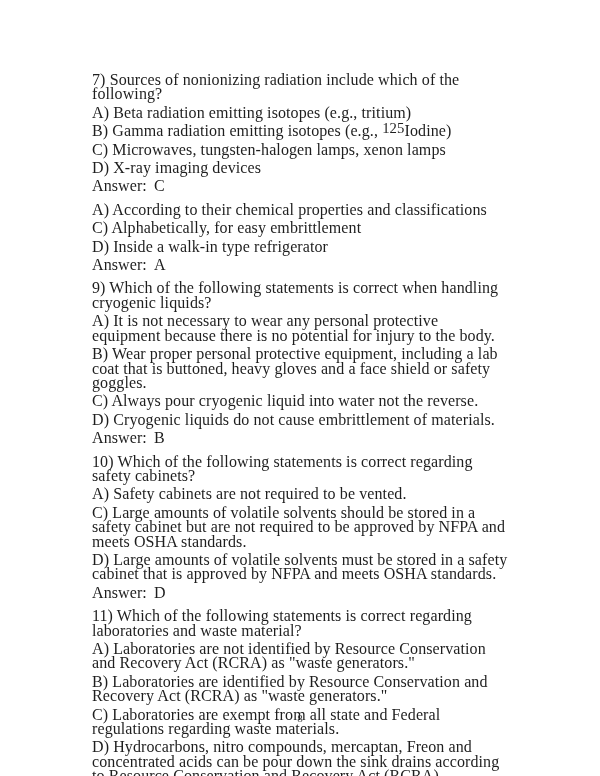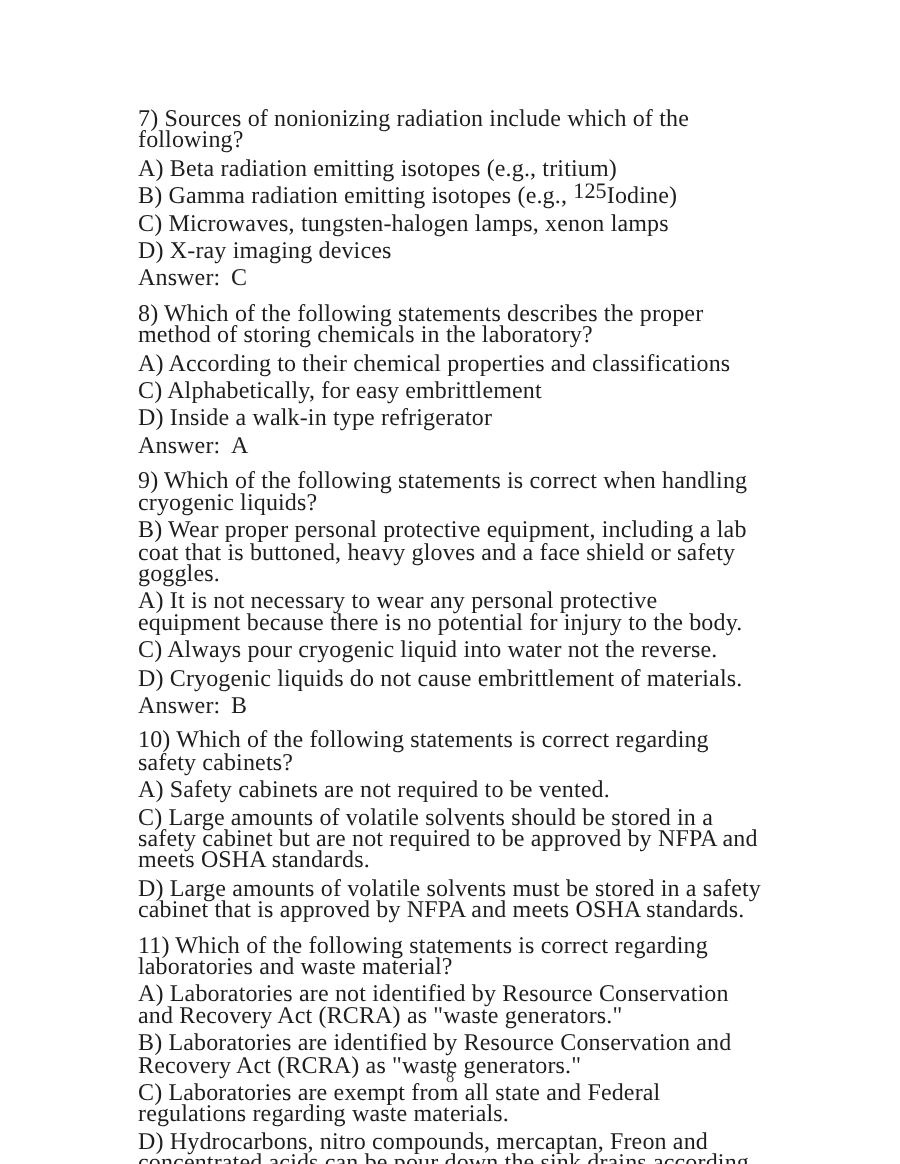--- a/index.html
+++ b/index.html
@@ -58,39 +58,39 @@
   <div class="content" id="questions-container">
       <div class="question">
         <p class="line">7) Sources of nonionizing radiation include which of the following?</p>
         <p class="line"><span>A) Beta radiation emitting isotopes (e.g., tritium)</span></p>
         <p class="line"><span>B) Gamma radiation emitting isotopes (e.g., </span><span class="sup">125</span><span>Iodine)</span></p>
         <p class="line"><span>C) Microwaves, tungsten-halogen lamps, xenon lamps</span></p>
         <p class="line"><span>D) X-ray imaging devices</span></p>
         <p class="line"><span>Answer:</span><span class="answer-value">C</span></p>
       </div>
       <div class="question">
-        <p class="line">8) Which of the following statements describes the proper method of storing chemicals in the laboratory?</p>
         <p class="line"><span>A) According to their chemical properties and classifications</span></p>
         <p class="line"><span>C) Alphabetically, for easy embrittlement</span></p>
         <p class="line"><span>D) Inside a walk-in type refrigerator</span></p>
         <p class="line"><span>Answer:</span><span class="answer-value">A</span></p>
       </div>
       <div class="question">
         <p class="line">9) Which of the following statements is correct when handling cryogenic liquids?</p>
+        <p class="line"><span>A) It is not necessary to wear any personal protective equipment because there is no potential for injury to the body.</span></p>
         <p class="line"><span>B) Wear proper personal protective equipment, including a lab coat that is buttoned, heavy gloves and a face shield or safety goggles.</span></p>
-        <p class="line"><span>A) It is not necessary to wear any personal protective equipment because there is no potential for injury to the body.</span></p>
         <p class="line"><span>C) Always pour cryogenic liquid into water not the reverse.</span></p>
         <p class="line"><span>D) Cryogenic liquids do not cause embrittlement of materials.</span></p>
         <p class="line"><span>Answer:</span><span class="answer-value">B</span></p>
       </div>
       <div class="question">
         <p class="line">10) Which of the following statements is correct regarding safety cabinets?</p>
         <p class="line"><span>A) Safety cabinets are not required to be vented.</span></p>
         <p class="line"><span>C) Large amounts of volatile solvents should be stored in a safety cabinet but are not required to be approved by NFPA and meets OSHA standards.</span></p>
         <p class="line"><span>D) Large amounts of volatile solvents must be stored in a safety cabinet that is approved by NFPA and meets OSHA standards.</span></p>
+        <p class="line"><span>Answer:</span><span class="answer-value">D</span></p>
       </div>
       <div class="question">
         <p class="line">11) Which of the following statements is correct regarding laboratories and waste material?</p>
         <p class="line"><span>A) Laboratories are not identified by Resource Conservation and Recovery Act (RCRA) as "waste generators."</span></p>
         <p class="line"><span>B) Laboratories are identified by Resource Conservation and Recovery Act (RCRA) as "waste generators."</span></p>
         <p class="line"><span>C) Laboratories are exempt from all state and Federal regulations regarding waste materials.</span></p>
         <p class="line"><span>D) Hydrocarbons, nitro compounds, mercaptan, Freon and concentrated acids can be pour down the sink drains according to Resource Conservation and Recovery Act (RCRA).</span></p>
         <p class="line"><span>Answer:</span><span class="answer-value">B</span></p>
       </div>
     </div>

